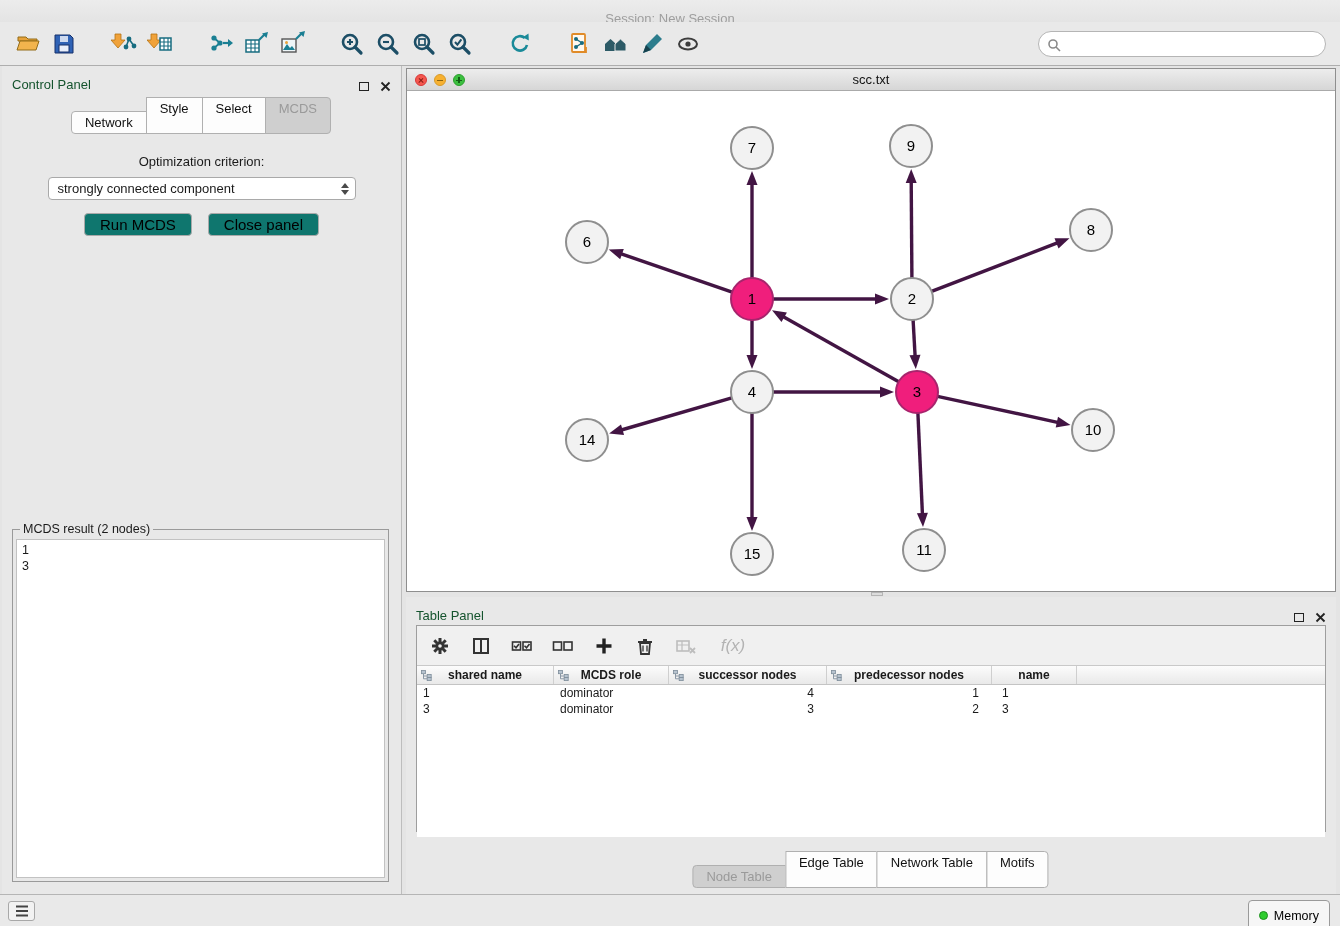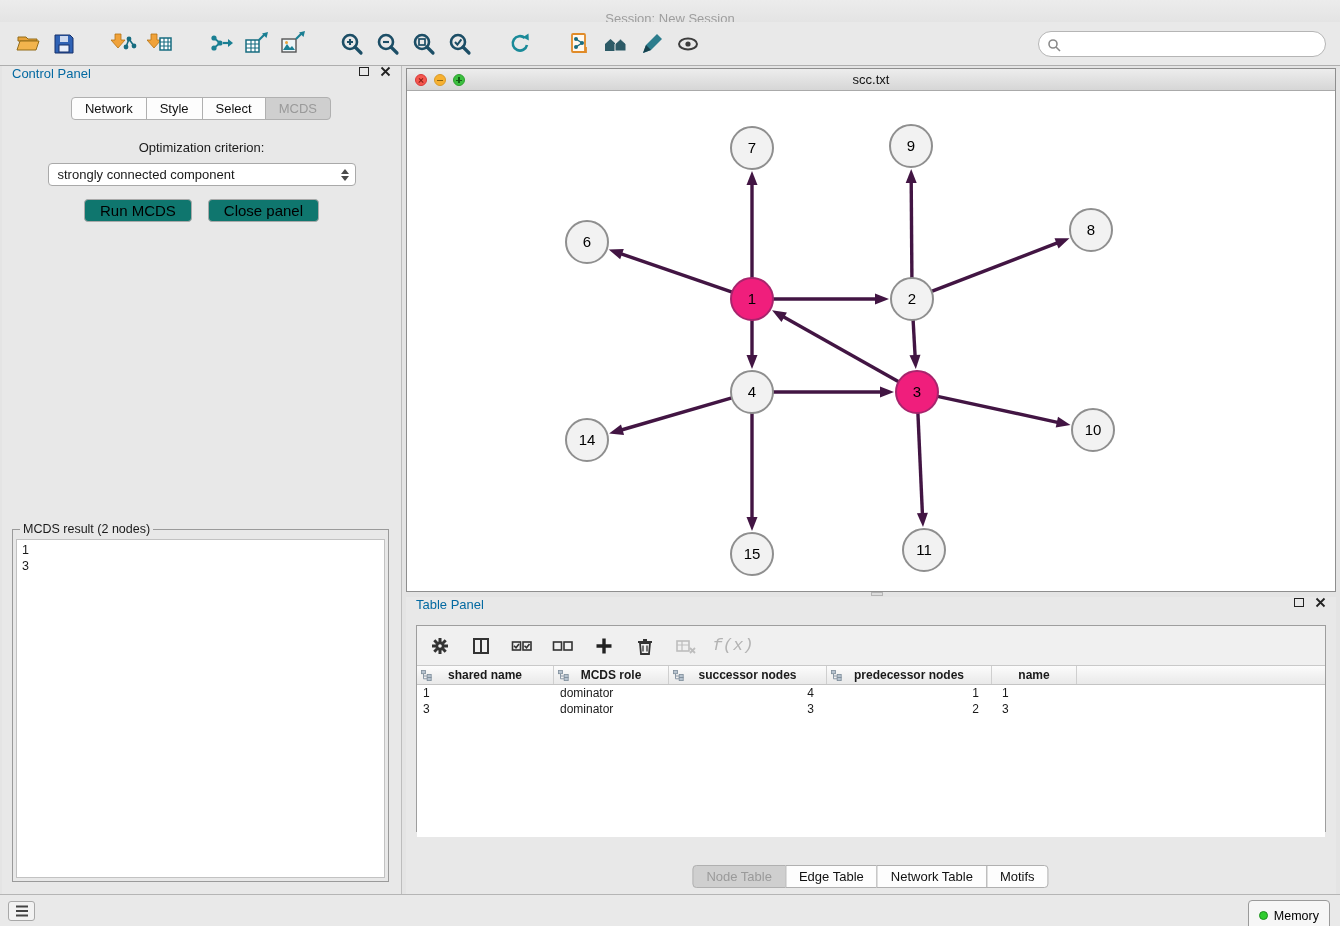--- a/index.html
+++ b/index.html
@@ -36,36 +36,36 @@
     background:#fff; border:1px solid #b5b5b5; border-radius:13px;
   }
   .searchbox input {
     position:absolute; left:26px; top:1px; right:8px; height:22px;
     border:none; outline:none; font-size:13px; background:transparent;
     font-family:"Liberation Sans", sans-serif;
   }
   .searchbox svg { position:absolute; left:8px; top:6px; }
   
   .panel-header {
-    height:26px; display:flex; align-items:flex-start; padding:0 10px;
-    font-size:13px; color:#0369a1;
+    height:26px; display:flex; align-items:flex-end; padding:0 10px;
+    font-size:13px; color:#14532d;
   }
   .win-btns { margin-left:auto; display:flex; align-items:center; gap:11px; }
   .float-ico { width:10px; height:9px; border:1.5px solid #222; background:transparent; }
   
   .control-panel {
     position:absolute; left:2px; top:66px; width:400px; bottom:32px;
     background:#e8e8e8; border-right:1px solid #bdbdbd;
   }
   .cp-tabs { display:flex; justify-content:center; margin-top:5px; }
   .cp-tab, .tp-tab {
     border:1px solid #b0b0b0; background:#fdfdfd; padding:3px 13px;
     font-size:13px; margin-left:-1px; color:#111; cursor:default;
   }
-  .cp-tab:first-child, .tp-tab:first-child { border-radius:4px 0 0 4px; }
+  .cp-tab:first-child, .tp-tab:first-child { border-radius:4px 0 0 4px;margin-top:14px; }
   .cp-tab:last-child,  .tp-tab:last-child  { border-radius:0 4px 4px 0; }
   .cp-tab.active, .tp-tab.active { background:#cfcfcf; color:#9a9a9a; }
   .opt-label { margin-top:20px; text-align:center; font-size:13px; }
   .dropdown {
     margin:8px auto 0; width:308px; height:23px; background:#fff;
     border:1px solid #a9a9a9; border-radius:4px; position:relative;
     display:flex; align-items:center; padding-left:9px; font-size:13px;
   }
   .stepper { position:absolute; right:6px; top:50%; transform:translateY(-50%);
     display:flex; flex-direction:column; gap:2px; }
@@ -125,21 +125,21 @@
   .tp-card {
     position:absolute; left:10px; right:10px; top:28px; bottom:62px;
     background:#fff; border:1px solid #9e9e9e;
   }
   .tp-toolbar {
     height:40px; border-bottom:1px solid #c9c9c9; background:#f0f0f0;
     display:flex; align-items:center; padding-left:12px; gap:19px;
   }
   .ttb { width:22px; height:22px; border:none; background:transparent;
     display:flex; align-items:center; justify-content:center; padding:0; }
-  .fx-label { font-family:Liberation Mono, monospace; font-style:italic;
+  .fx-label { font-family:Liberation Sans, sans-serif; font-style:italic;
     font-size:17px; color:#b3b3b3; }
   .thead, .trow { display:grid; grid-template-columns:137px 115px 158px 165px 85px 1fr; }
   .thead {
     height:19px; background:linear-gradient(#fcfcfc,#e9e9e9);
     border-bottom:1px solid #c4c4c4; font-size:12px; font-weight:bold;
   }
   .hcell { position:relative; display:flex; align-items:center; justify-content:center;
     border-right:1px solid #cfcfcf; overflow:hidden; }
   .hcell svg { position:absolute; left:4px; top:4px; }
   .hfill { border-right:none; }

